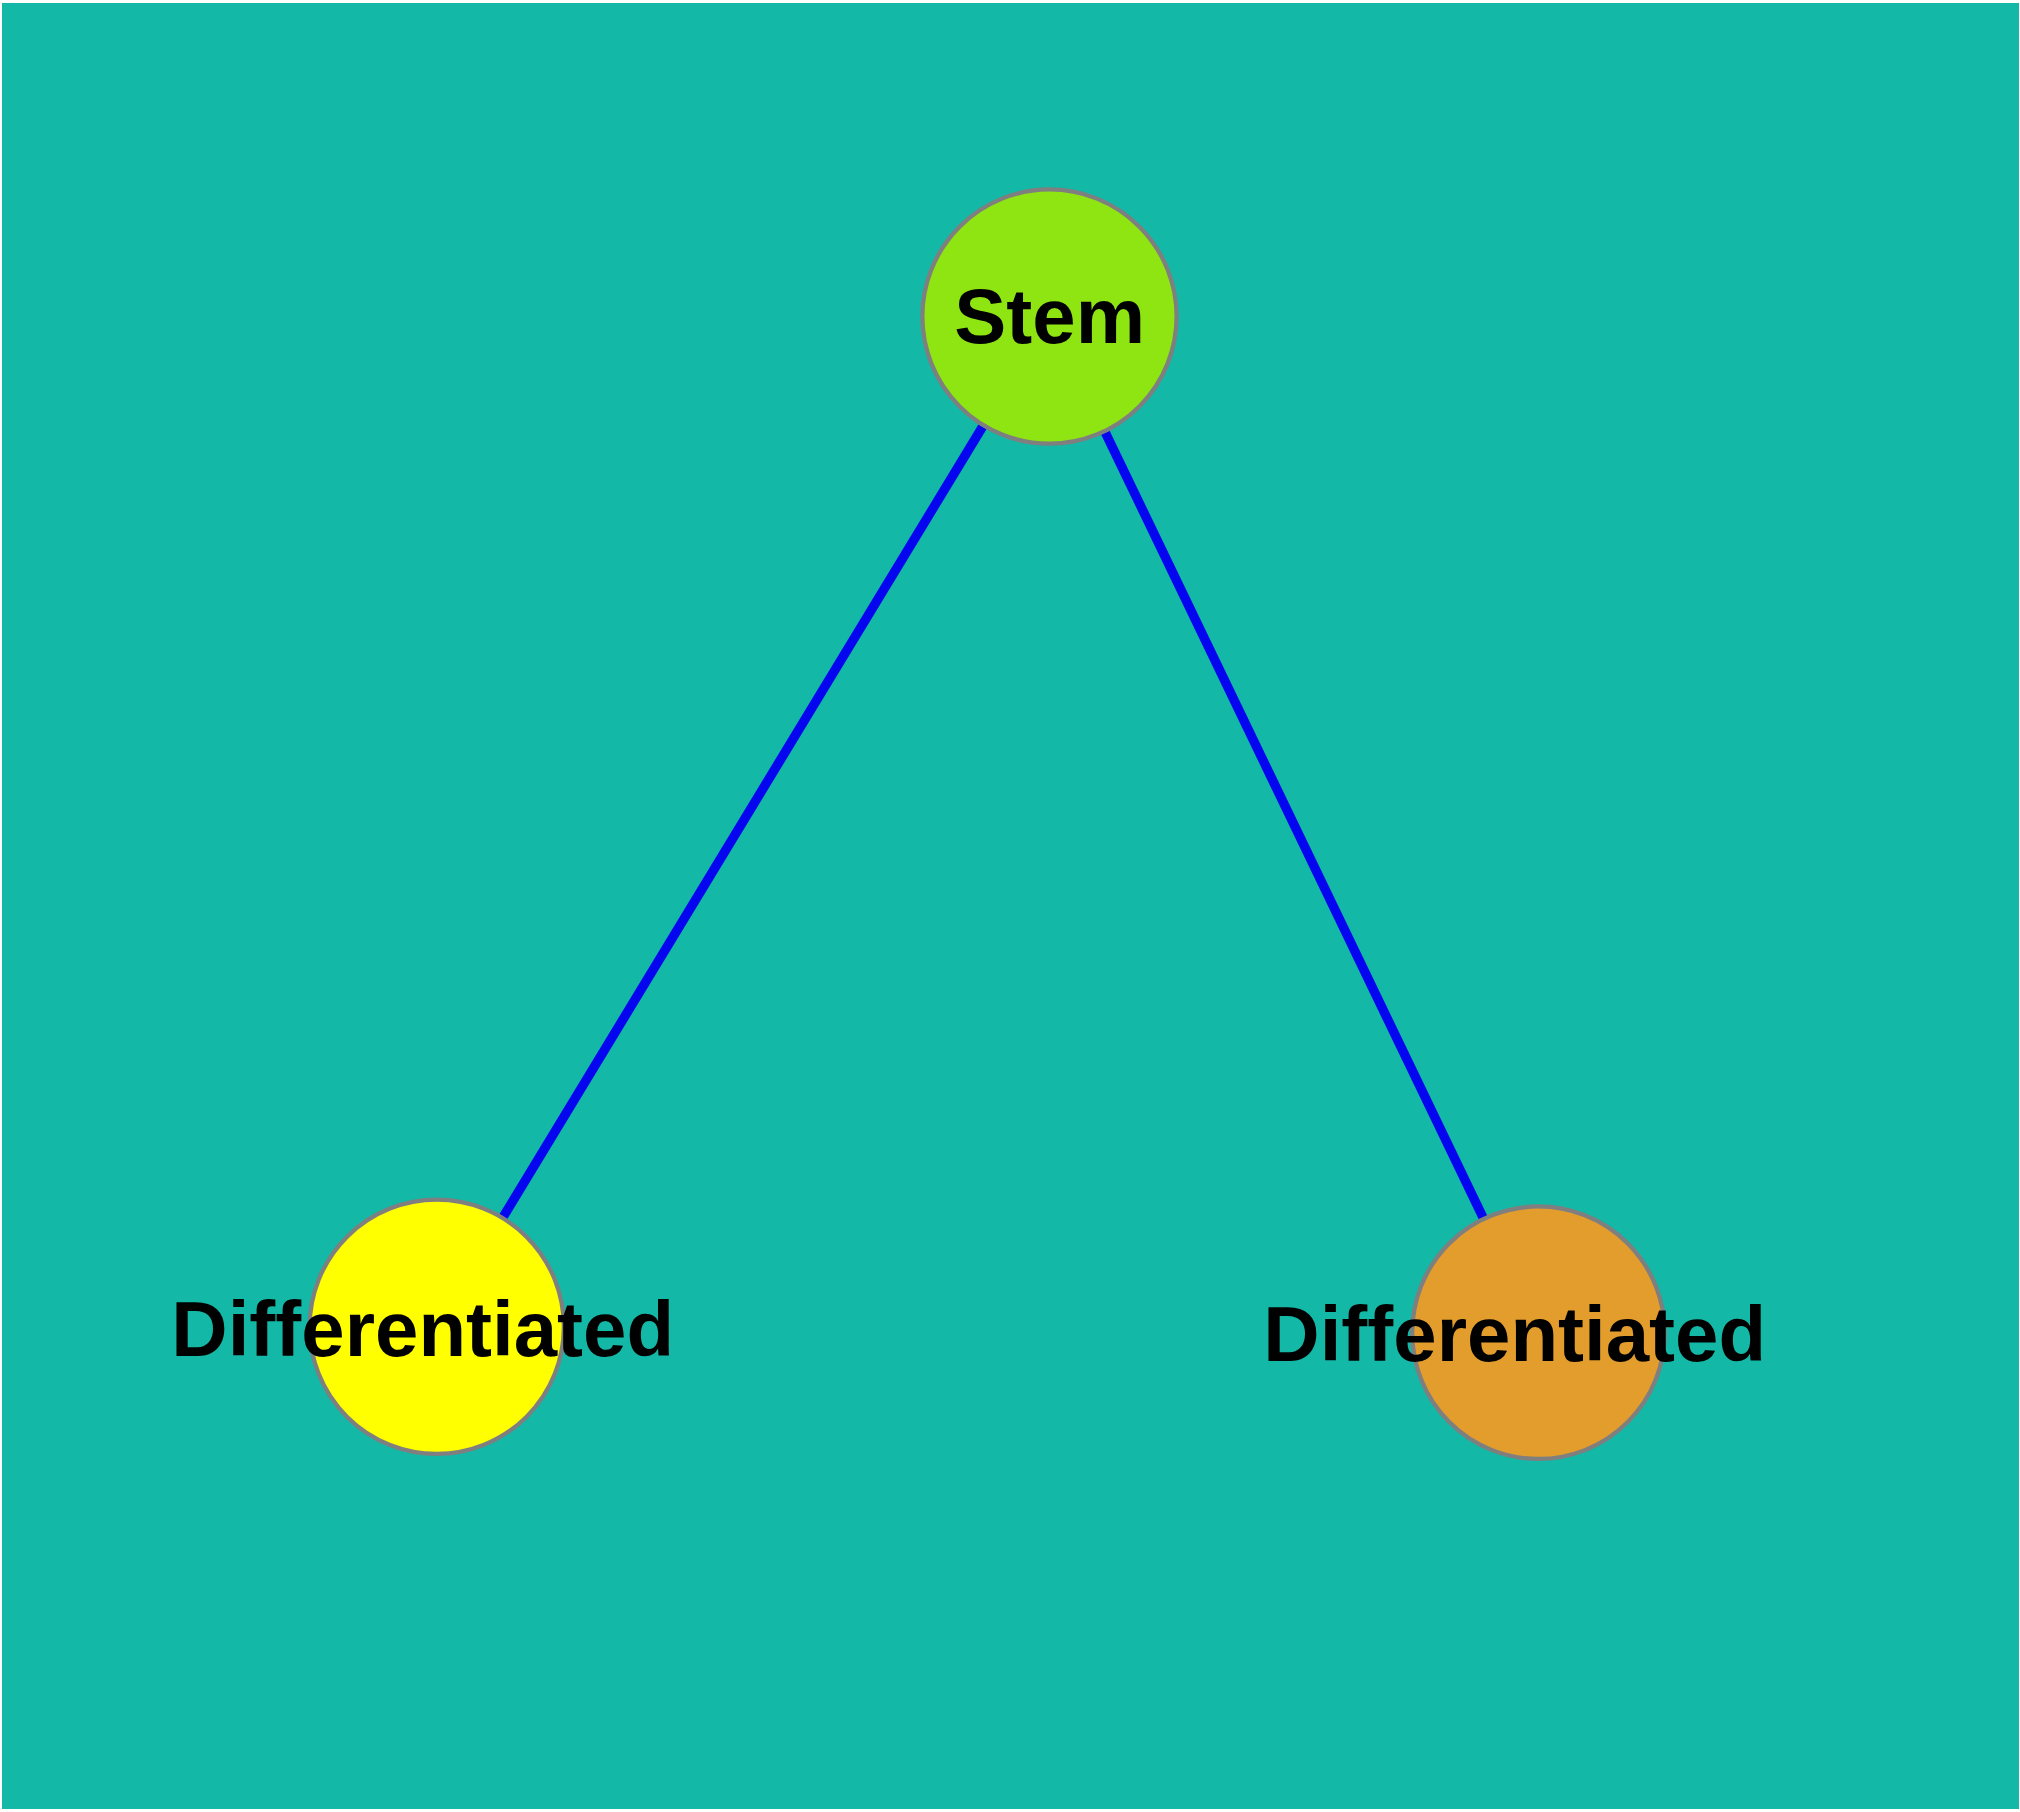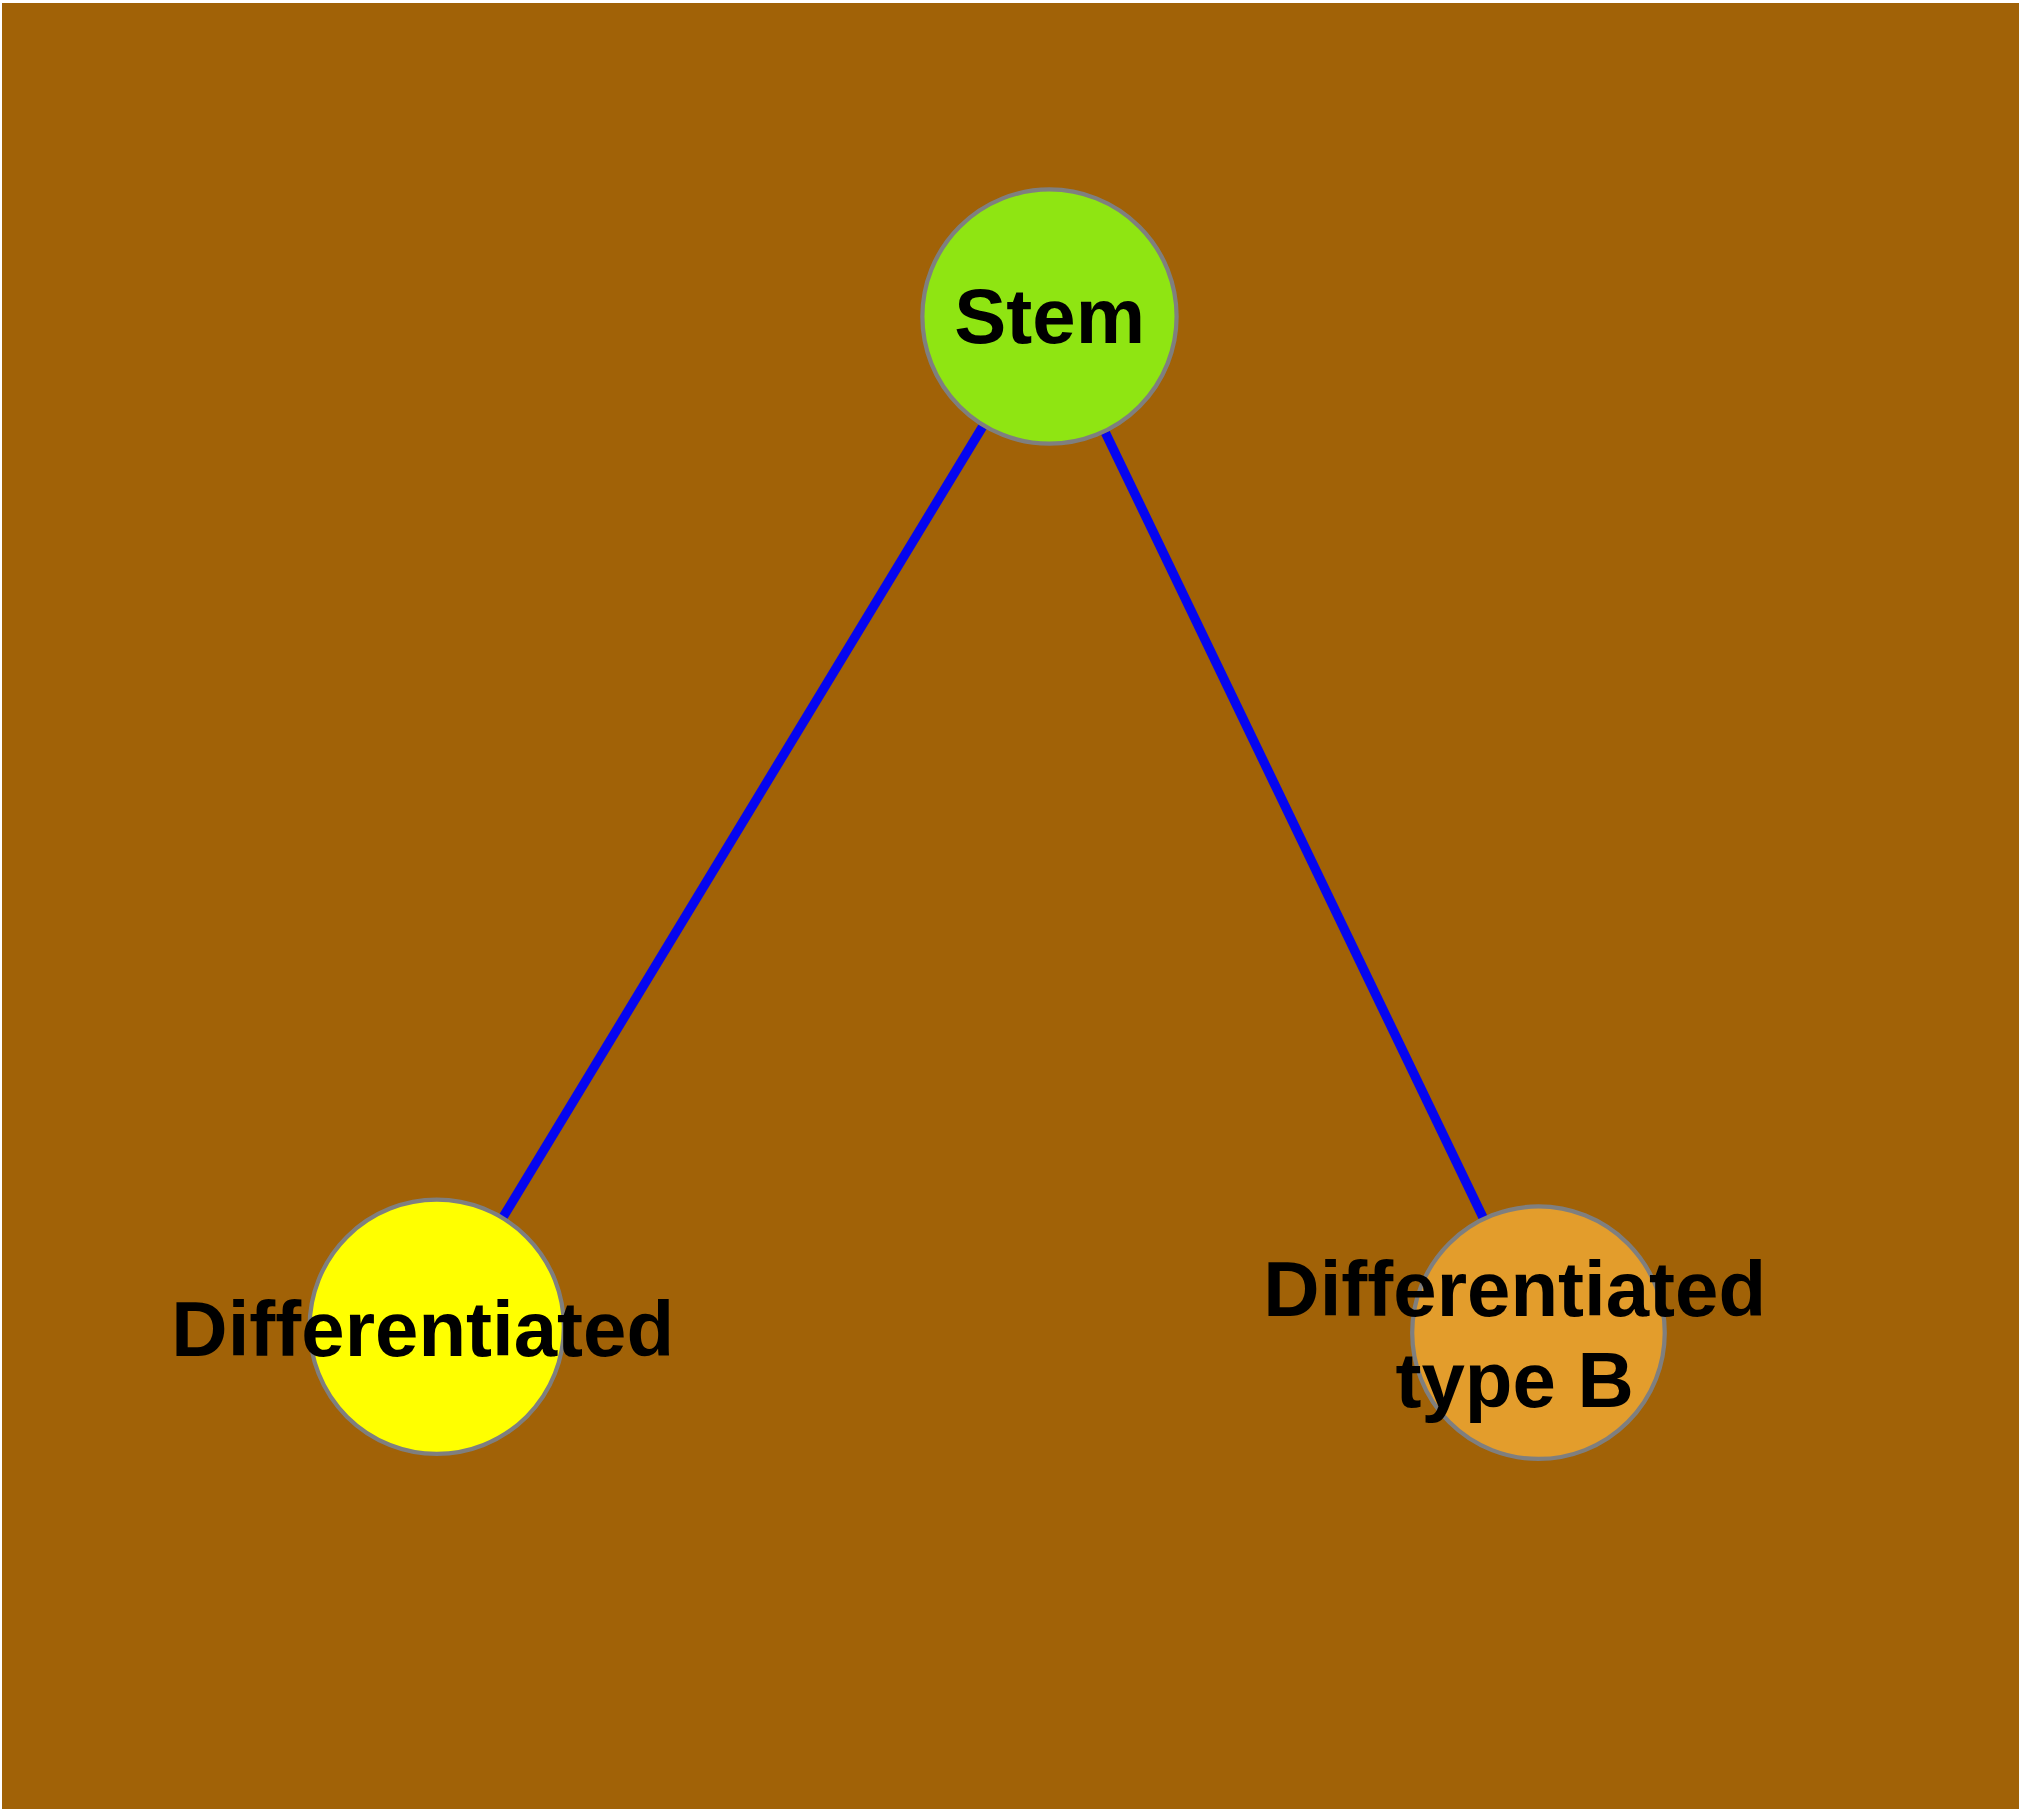--- a/index.html
+++ b/index.html
@@ -46,37 +46,36 @@
     text-align: center;
     white-space: nowrap;
     letter-spacing: 0;
   }
   .node-label span { display: block; }
 </style>
 </head>
 <body>
 
 <div class="viewport">
-  <div class="canvas" style="background-color: #a16207;">
+  <div class="canvas" style="background-color: #14b8a6;">
 
     <svg class="graph-svg" viewBox="0 0 2380 2131">
       <line x1="1157" y1="500" x2="591" y2="1433" stroke="#0505F0"></line>
       <line x1="1302" y1="507" x2="1748" y2="1434" stroke="#0505F0"></line>
 
       <circle cx="1236" cy="370" r="150" fill="#8FE512" stroke="#7F7F7F"></circle>
       <circle cx="513" cy="1562" r="150" fill="#FFFF00" stroke="#7F7F7F"></circle>
       <circle cx="1813" cy="1569" r="149" fill="#E39D2C" stroke="#7F7F7F"></circle>
     </svg>
 
     <div class="node-label" style="left: 1048px; top: 314px; color: rgb(0, 0, 0);">Stem</div>
 
     <div class="node-label" style="left: 421px; top: 1327px; color: rgb(0, 0, 0);">
       <span>Differentiated</span>
     </div>
 
     <div class="node-label" style="left: 1513px; top: 1332px; color: rgb(0, 0, 0);">
       <span>Differentiated</span>
-      <span>type B</span>
     </div>
 
   </div>
 </div>
 
 
 </body></html>

